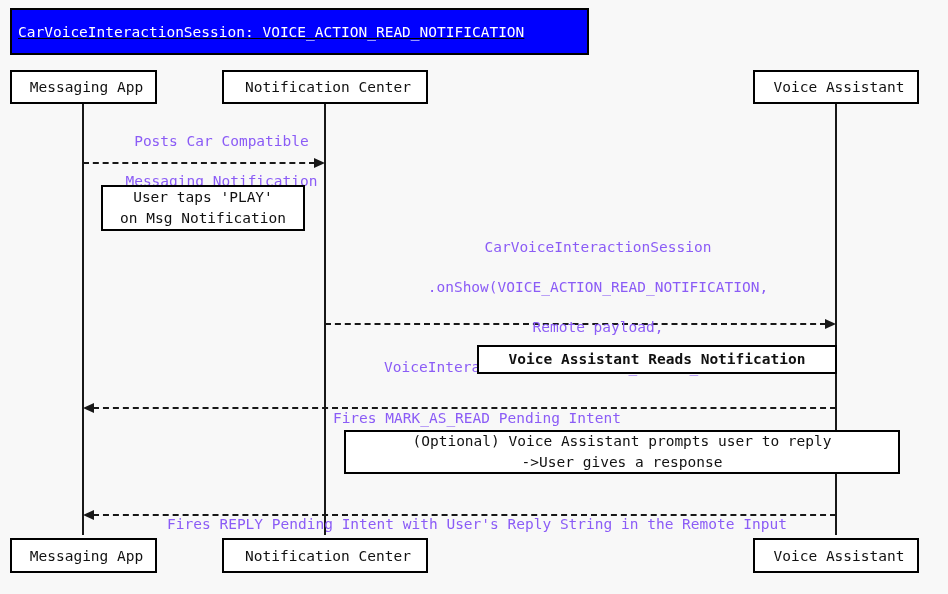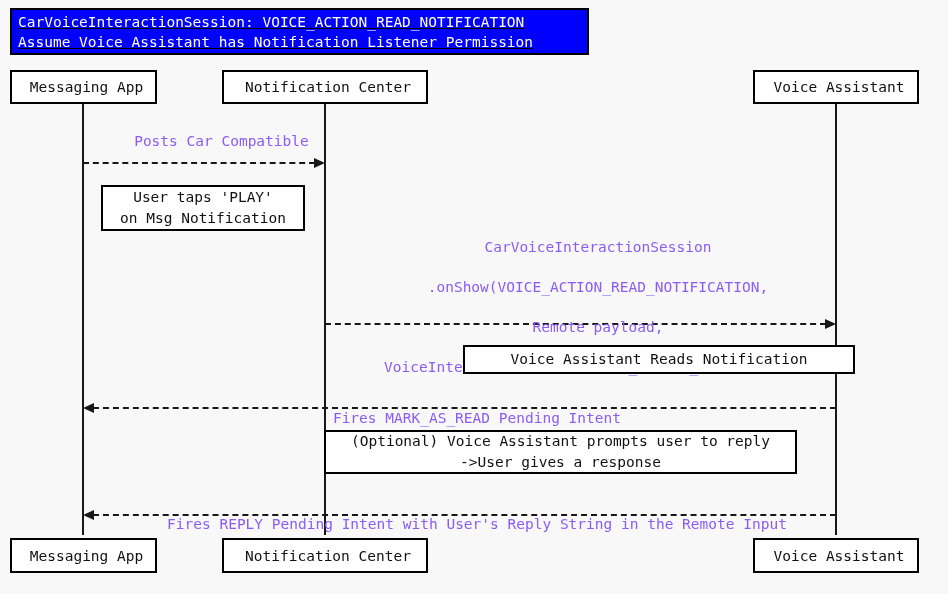--- a/index.html
+++ b/index.html
@@ -117,68 +117,68 @@
     z-index: 5;
   }
 </style>
 </head>
 <body>
 
 <div id="diagram">
 
   <div class="title-box">
     <span class="title-line">CarVoiceInteractionSession: VOICE_ACTION_READ_NOTIFICATION</span>
-    <span class="title-line">Assume Voice Assistant has Notification Listener Permission</span>
   </div>
 
   <div class="lifeline" style="left:82px;  top:103px; height:432px;"></div>
   <div class="lifeline" style="left:324px; top:103px; height:432px;"></div>
   <div class="lifeline" style="left:835px; top:103px; height:432px;"></div>
 
   <div class="participant" style="left:10px; top:70px; width:147px; height:34px;">
     <span>Messaging App</span>
   </div>
   <div class="participant" style="left:222px; top:70px; width:206px; height:34px;">
     <span>Notification Center</span>
   </div>
   <div class="participant" style="left:753px; top:70px; width:166px; height:34px;">
     <span>Voice Assistant</span>
   </div>
 
   <div class="msg-label" style="left:83px; top:111px; width:242px;">
     <span>Posts Car Compatible</span><br>
+    <span>Messaging Notification</span>
   </div>
   <div class="msg-line" style="left:83px; top:162px; width:232px;"></div>
   <div class="arrow-head arrow-right" style="left:314px; top:158px;"></div>
 
   <div class="note-box" style="left:101px; top:185px; width:204px; height:46px;">
     <span>User taps 'PLAY'</span>
     <span>on Msg Notification</span>
   </div>
 
   <div class="msg-label" style="left:325px; top:217px; width:511px;">
     <span>CarVoiceInteractionSession</span><br>
     <span>.onShow(VOICE_ACTION_READ_NOTIFICATION,</span><br>
     <span>Remote payload,</span><br>
     <span>VoiceInteractionSession.SHOW_SOURCE_NOTIFICATION)</span>
   </div>
   <div class="msg-line" style="left:325px; top:323px; width:501px;"></div>
   <div class="arrow-head arrow-right" style="left:825px; top:319px;"></div>
 
-  <div class="note-box" style="left:463px; top:345px; width:392px; height:29px;">
+  <div class="note-box" style="left:477px; top:345px; width:360px; height:29px;font-weight:bold;">
     <span>Voice Assistant Reads Notification</span>
   </div>
 
   <div class="msg-label" style="left:83px; top:388px; width:753px;">
     <span>Fires MARK_AS_READ Pending Intent</span>
   </div>
   <div class="msg-line" style="left:93px; top:407px; width:743px;"></div>
   <div class="arrow-head arrow-left" style="left:83px; top:403px;"></div>
 
-  <div class="note-box" style="left:324px; top:430px; width:473px; height:44px;justify-content:center;">
+  <div class="note-box" style="left:344px; top:430px; width:556px; height:44px;justify-content:center;">
     <span>(Optional) Voice Assistant prompts user to reply</span>
     <span>-&gt;User gives a response</span>
   </div>
 
   <div class="msg-label" style="left:83px; top:494px; width:753px;">
     <span>Fires REPLY Pending Intent with User's Reply String in the Remote Input</span>
   </div>
   <div class="msg-line" style="left:93px; top:514px; width:743px;"></div>
   <div class="arrow-head arrow-left" style="left:83px; top:510px;"></div>
 

